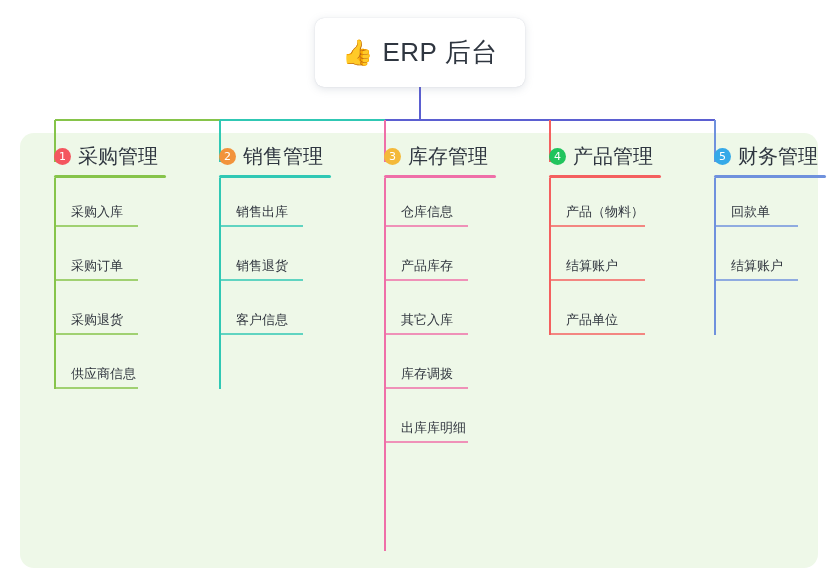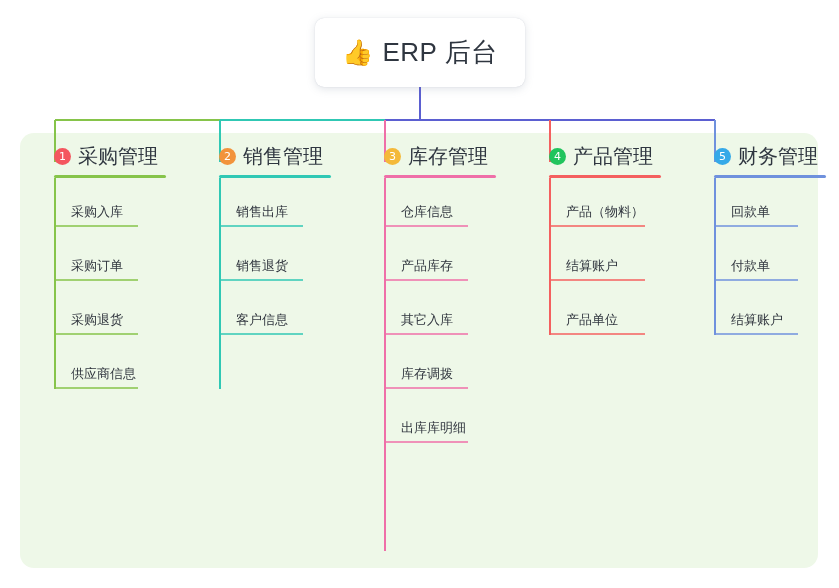--- a/index.html
+++ b/index.html
@@ -270,24 +270,20 @@
           <span class="col-title">财务管理</span>
         </div>
         <div class="col-rule" style="background: rgb(111, 145, 221); width: 112px; margin-left: 18px;"></div>
         <div class="col-body" style="height: 162px;">
           <div class="spine" style="background: rgb(111, 145, 221); height: 157px;"></div>
           <div class="leaf">
             <span class="leaf-label">回款单</span>
             <div class="leaf-rule" style="background: rgb(111, 145, 221); opacity: 0.75; width: 84px;"></div>
           </div>
           <div class="leaf">
-            <span class="leaf-label">付款单</span>
-            <div class="leaf-rule" style="background: rgb(111, 145, 221); opacity: 0.75; width: 84px;"></div>
-          </div>
-          <div class="leaf">
             <span class="leaf-label">结算账户</span>
             <div class="leaf-rule" style="background: rgb(111, 145, 221); opacity: 0.75; width: 84px;"></div>
           </div>
         </div>
       </div>
     </div>
 
 </div>
 
 </body></html>

